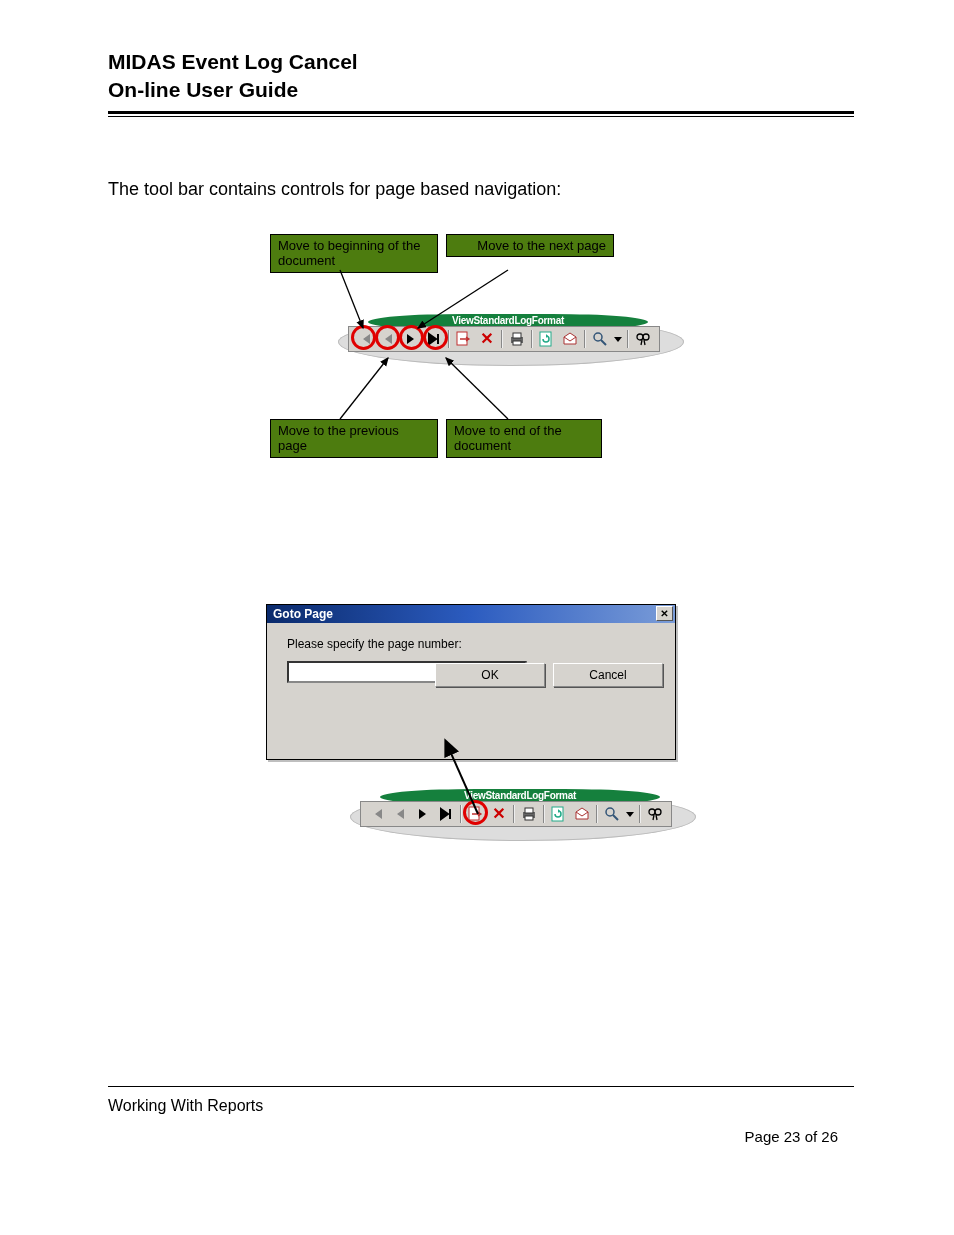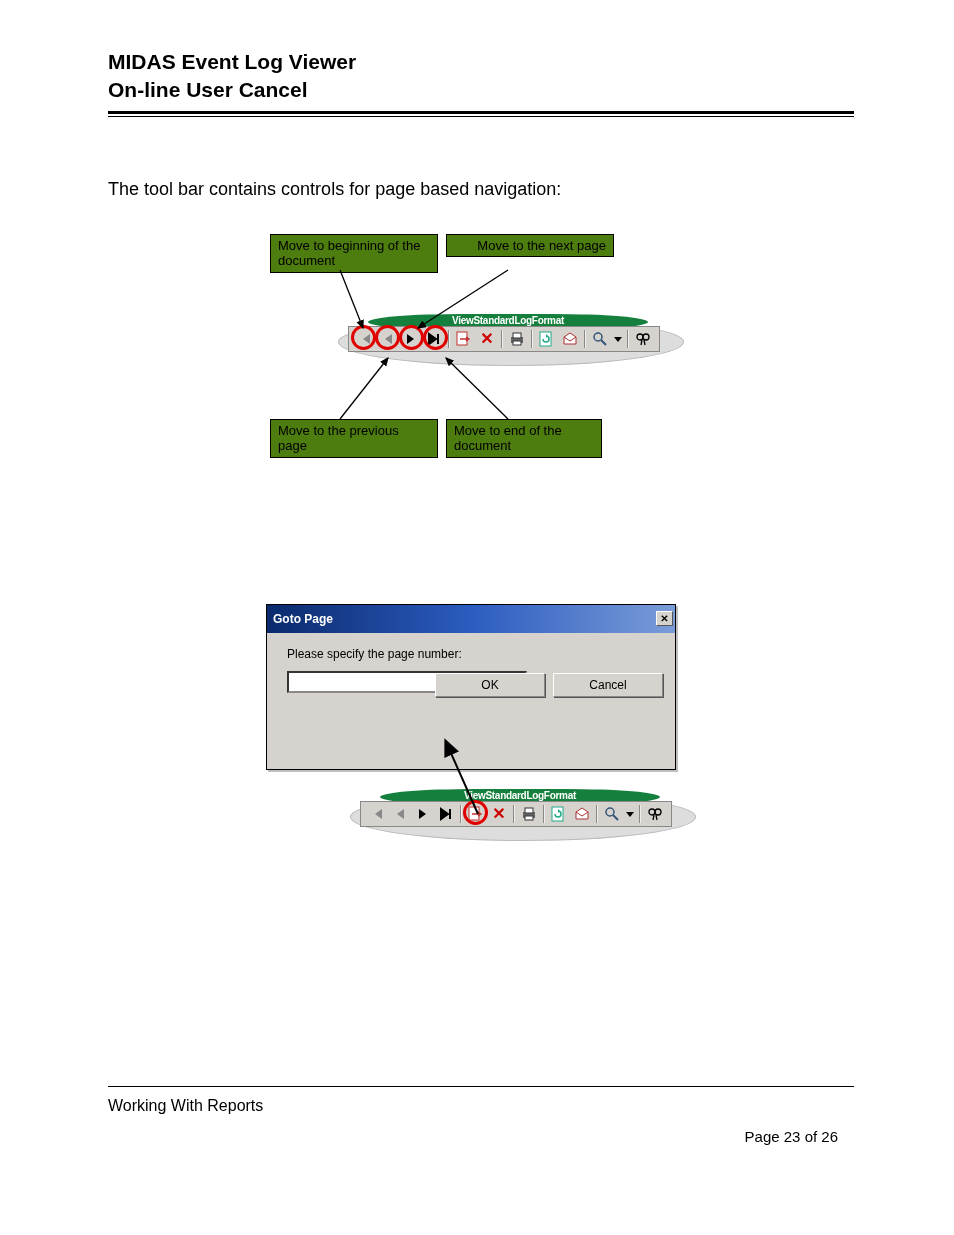--- a/index.html
+++ b/index.html
@@ -148,21 +148,21 @@
   .dialog {
     position: absolute;
     left: 158px;
     top: 0;
     width: 410px;
     background: #d6d3ce;
     border: 1px solid #000;
     box-shadow: 2px 2px 0 rgba(0,0,0,0.25);
   }
   .dlg-title {
-    height: 28px;
+    height: 18px;
     background: linear-gradient(to right, #0a2a6c, #2c5cc0, #7a9cd8);
     color: #fff;
     font-size: 12px;
     font-weight: bold;
     display: flex;
     align-items: center;
     padding: 0 2px 0 6px;
   }
   .dlg-title .spacer { flex: 1; }
   .dlg-close {
@@ -232,22 +232,22 @@
     position: absolute;
     right: 116px;
     bottom: 90px;
     font-size: 15px;
   }
 </style>
 </head>
 <body>
 
 <div class="page">
-  <div class="header-title">MIDAS Event Log Viewer</div>
-  <div class="header-title">On-line User Cancel</div>
+  <div class="header-title">MIDAS Event Log Cancel</div>
+  <div class="header-title">On-line User Guide</div>
   <div class="double-rule"></div>
 
   <div class="intro">The tool bar contains controls for page based navigation:</div>
 
   <div class="diagram-area">
 
     <div class="callout top-left">Move to beginning of the document</div>
     <div class="callout top-right">Move to the next page</div>
     <div class="callout bot-left">Move to the previous page</div>
     <div class="callout bot-right">Move to end of the document</div>

